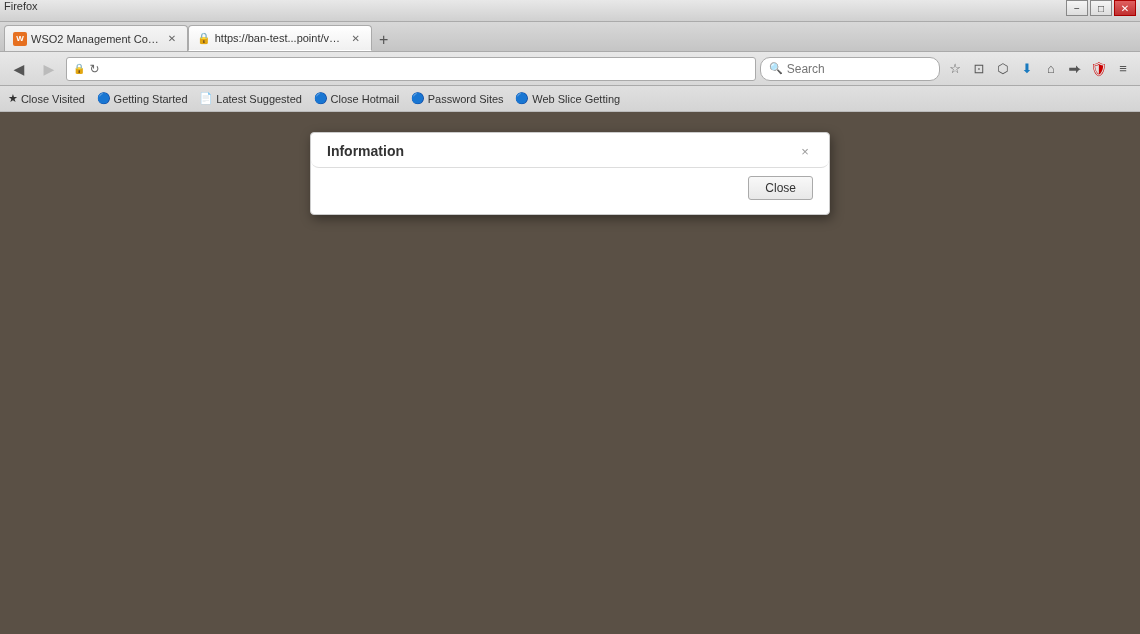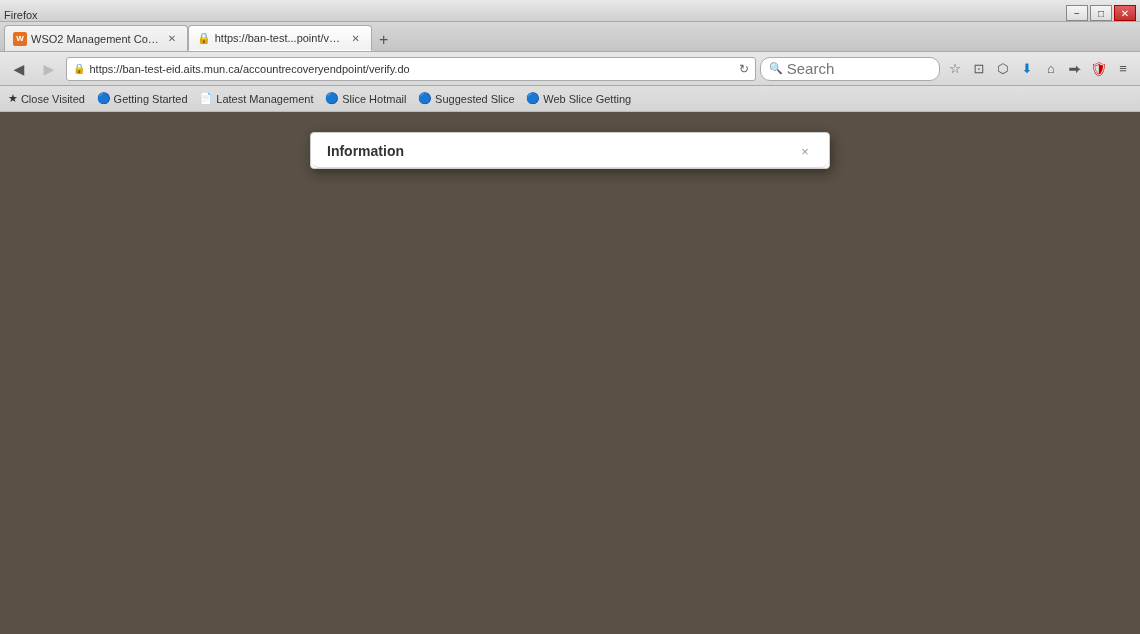--- a/index.html
+++ b/index.html
@@ -3,21 +3,21 @@
   <meta charset="utf-8">
   <style>
     * { margin: 0; padding: 0; box-sizing: border-box; }
     body { width: 1140px; height: 634px; overflow: hidden; font-family: Arial, sans-serif; font-size: 12px; background: #5a5045; }
 
     
     .title-bar {
       height: 22px;
       background: linear-gradient(to bottom, #e8e8e8, #d0d0d0);
       display: flex;
-      align-items: flex-end;
+      align-items: flex-start;
       justify-content: space-between;
       padding: 0 4px;
       border-bottom: 1px solid #aaa;
     }
     .title-bar-left {
       display: flex;
       align-items: center;
       gap: 4px;
       font-size: 11px;
       color: #333;
@@ -136,21 +136,21 @@
       border: 1px solid #aaa;
       border-radius: 10px;
       height: 24px;
       padding: 0 8px;
       gap: 4px;
       width: 180px;
     }
     .search-icon { font-size: 11px; color: #888; }
     .search-input {
       border: none; outline: none;
-      font-size: 15px; color: #333;
+      font-size: 12px; color: #333;
       background: transparent;
       width: 130px;
     }
     .nav-icons-right {
       display: flex; gap: 2px; align-items: center;
     }
     .nav-icon-btn {
       width: 22px; height: 22px;
       display: flex; align-items: center; justify-content: center;
       cursor: pointer; font-size: 13px; color: #555;
@@ -262,21 +262,20 @@
 
 <div class="nav-bar">
   <div class="nav-btn">
     <span>◀</span>
   </div>
   <div class="nav-btn disabled">
     <span>▶</span>
   </div>
   <div class="address-bar-container">
     <span class="address-lock">🔒</span>
-    <input class="address-input" type="text" value="https://ban-test-eid.aits.mun.ca/accountrecoveryendpoint/verify.do" style="">
     <span class="address-refresh">↻</span>
   </div>
   <div class="search-bar-container">
     <span class="search-icon">🔍</span>
     <input class="search-input" type="text" placeholder="Search" style="">
   </div>
   <div class="nav-icons-right">
     <div class="nav-icon-btn">☆</div>
     <div class="nav-icon-btn">⊡</div>
     <div class="nav-icon-btn">⬡</div>
@@ -292,36 +291,39 @@
   <div class="bookmark-item">
     <span class="bookmark-icon">★</span>
     <span>Close Visited</span>
   </div>
   <div class="bookmark-item">
     <span class="bookmark-icon">🔵</span>
     <span>Getting Started</span>
   </div>
   <div class="bookmark-item">
     <span class="bookmark-icon">📄</span>
-    <span>Latest Management</span>
+    <span>Latest Suggested</span>
   </div>
   <div class="bookmark-item">
     <span class="bookmark-icon">🔵</span>
-    <span>Slice Hotmail</span>
+    <span>Close Hotmail</span>
   </div>
   <div class="bookmark-item">
     <span class="bookmark-icon">🔵</span>
-    <span>Suggested Slice</span>
+    <span>Password Sites</span>
   </div>
   <div class="bookmark-item">
     <span class="bookmark-icon">🔵</span>
     <span>Web Slice Getting</span>
   </div>
 </div>
 
 <div class="page-content">
   <div class="modal">
     <div class="modal-header">
       <span class="modal-title">Information</span>
       <div class="modal-close-x">×</div>
     </div>
+    <div class="modal-footer">
+      <button class="close-button">Close</button>
+    </div>
   </div>
 </div>
 
 </body></html>

